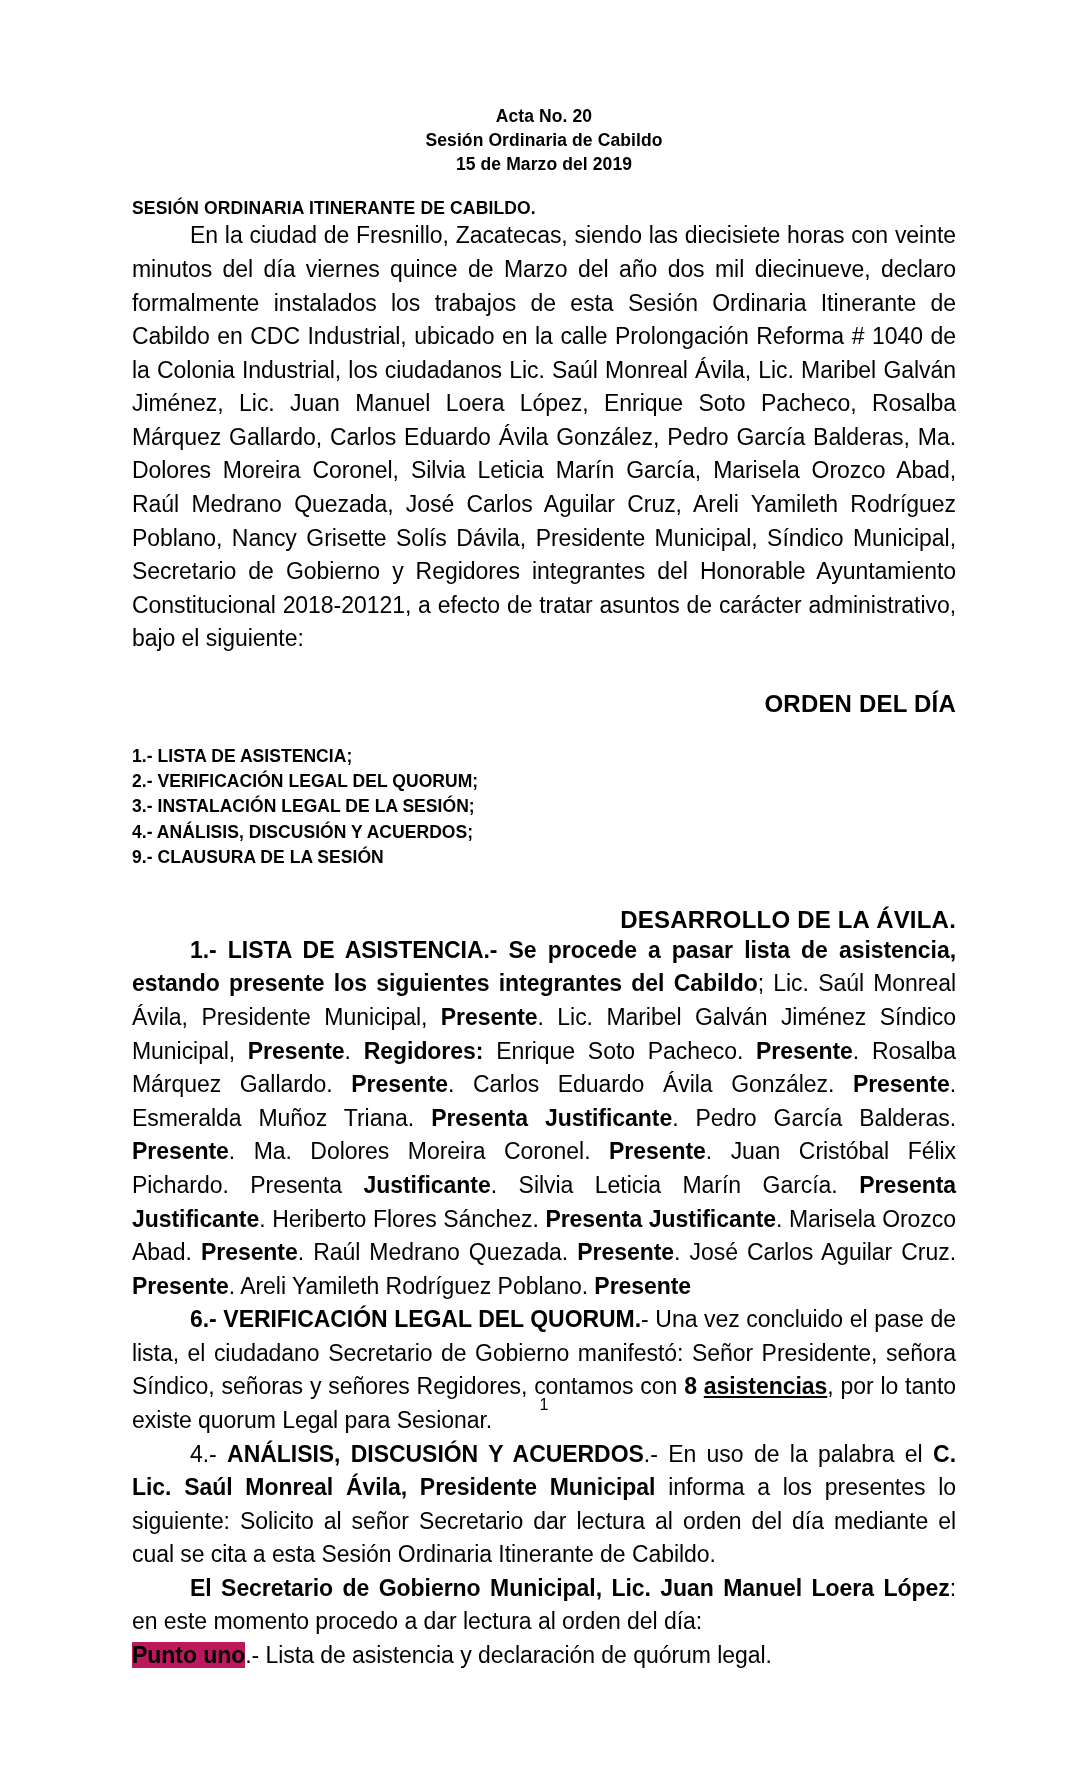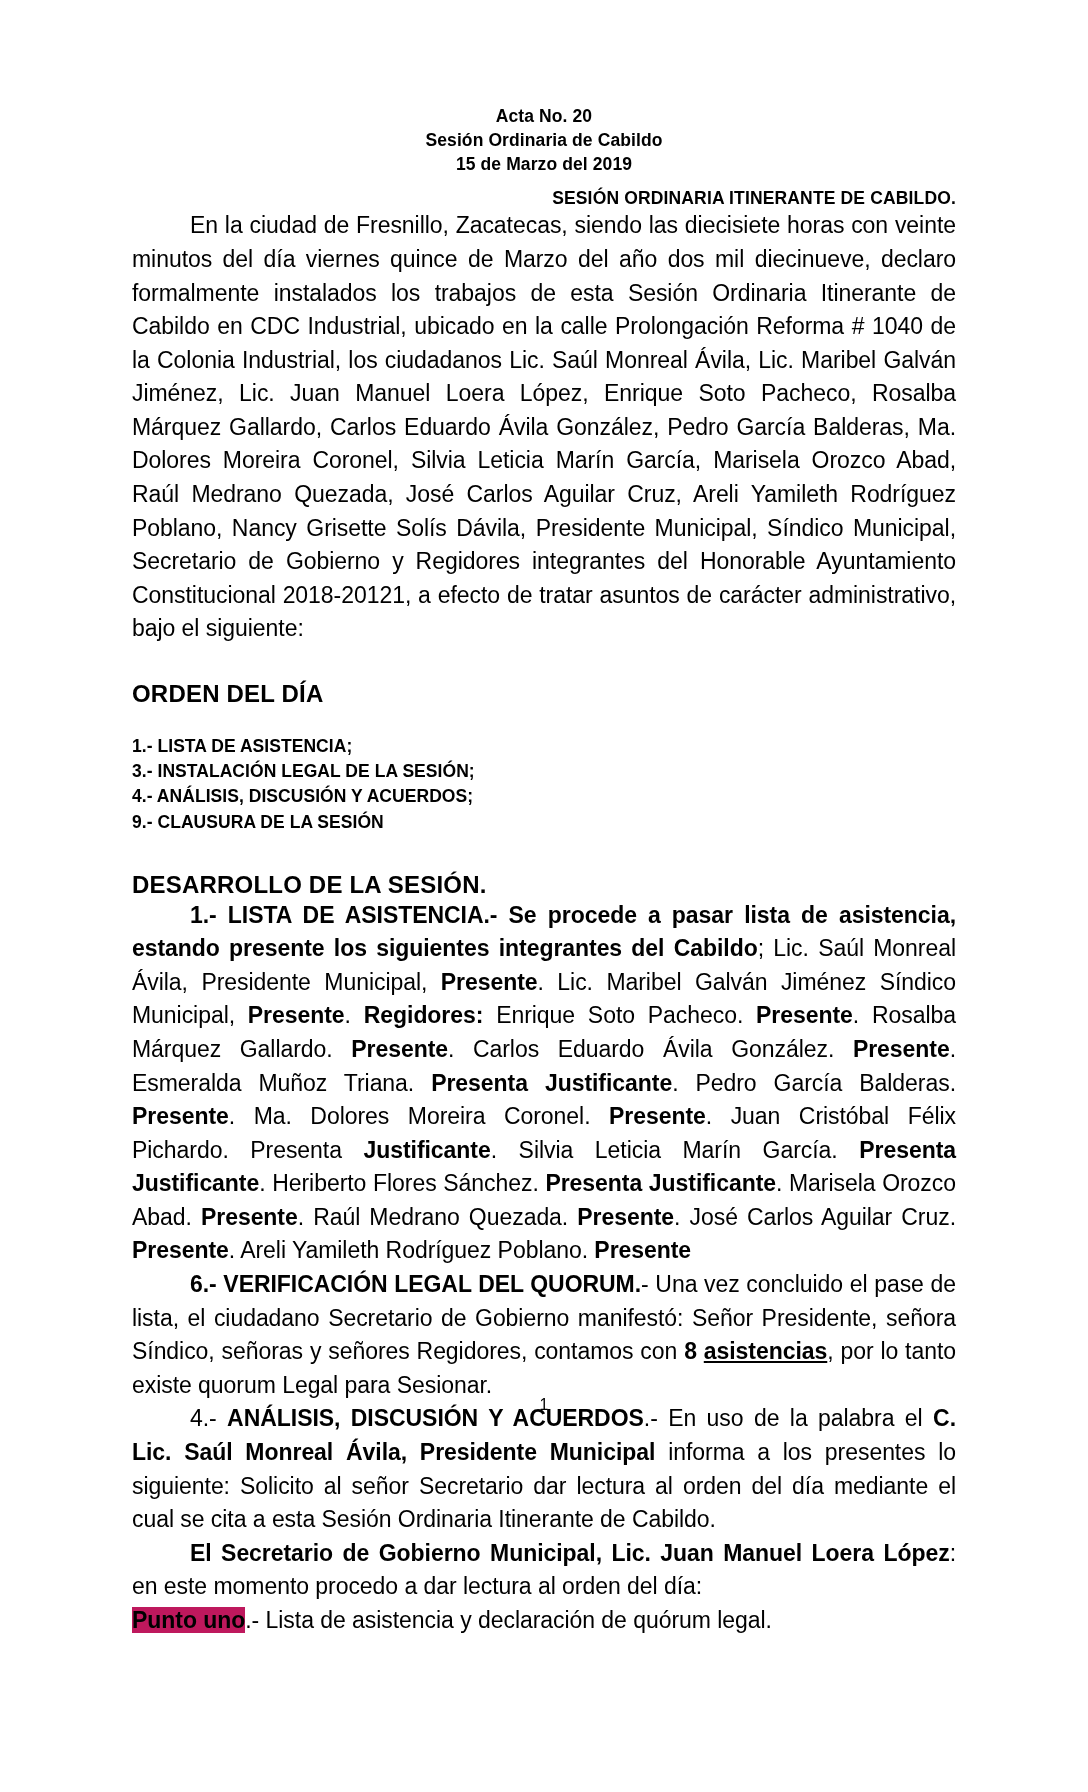--- a/index.html
+++ b/index.html
@@ -22,38 +22,38 @@
     padding: 104px 132px 40px 132px;
   }
   .doc-header {
     text-align: center;
     font-weight: bold;
     font-size: 17.5px;
     line-height: 1.38;
     letter-spacing: 0.1px;
   }
   .subject-line {
-    text-align: right;
+    text-align: left;
     font-weight: bold;
     font-size: 17.5px;
-    margin-top: 12px;
+    margin-top: 22px;
     letter-spacing: 0.15px;
   }
   p.body-par {
     text-align: justify;
     font-size: 23px;
     line-height: 1.46;
     margin: 0;
     text-indent: 58px;
     letter-spacing: -0.05px;
   }
   .par-gap-1 { margin-top: 28px; }
   .par-gap-2 { margin-top: 26px; }
   h2.section-title {
-    text-align: left;
+    text-align: right;
     font-weight: bold;
     font-size: 24px;
     margin: 34px 0 0 0;
     letter-spacing: 0.2px;
   }
   h2.section-title.sub2 {
     margin-top: 36px;
   }
   ol.agenda {
     list-style: none;
@@ -92,26 +92,27 @@
   </div>
 
   <div class="subject-line">SESIÓN ORDINARIA ITINERANTE DE CABILDO.</div>
 
   <p class="body-par par-gap-1">En la ciudad de Fresnillo, Zacatecas, siendo las diecisiete  horas con veinte minutos del día viernes quince de Marzo del año dos mil diecinueve, declaro formalmente instalados los trabajos de esta Sesión Ordinaria Itinerante de Cabildo en CDC Industrial, ubicado en la calle Prolongación Reforma # 1040 de la Colonia Industrial, los ciudadanos Lic. Saúl Monreal Ávila, Lic. Maribel Galván Jiménez, Lic. Juan Manuel Loera López, Enrique Soto Pacheco, Rosalba Márquez Gallardo, Carlos Eduardo Ávila González, Pedro García Balderas, Ma. Dolores Moreira Coronel, Silvia Leticia Marín García, Marisela Orozco Abad, Raúl Medrano Quezada, José Carlos Aguilar Cruz, Areli Yamileth Rodríguez Poblano, Nancy Grisette Solís Dávila, Presidente Municipal, Síndico Municipal, Secretario de Gobierno y Regidores integrantes del Honorable Ayuntamiento Constitucional 2018-20121, a efecto de tratar asuntos de carácter administrativo,  bajo el siguiente:</p>
 
   <h2 class="section-title">ORDEN DEL DÍA</h2>
 
   <ol class="agenda">
     <li>1.- LISTA DE ASISTENCIA;</li>
+    <li>2.- VERIFICACIÓN LEGAL DEL QUORUM;</li>
     <li>3.- INSTALACIÓN LEGAL DE LA SESIÓN;</li>
     <li>4.- ANÁLISIS, DISCUSIÓN Y ACUERDOS;</li>
     <li>9.- CLAUSURA DE LA SESIÓN</li>
   </ol>
 
-  <h2 class="section-title sub2">DESARROLLO DE LA SESIÓN.</h2>
+  <h2 class="section-title sub2">DESARROLLO DE LA ÁVILA.</h2>
 
   <p class="body-par par-gap-2"><b>1.- LISTA DE ASISTENCIA.</b><b>- Se procede a pasar lista de asistencia, estando presente los siguientes integrantes del Cabildo</b><span>; Lic. Saúl Monreal Ávila, Presidente Municipal, </span><b>Presente</b><span>. Lic. Maribel Galván Jiménez Síndico Municipal, </span><b>Presente</b><span>. </span><b>Regidores:</b><span> Enrique Soto Pacheco. </span><b>Presente</b><span>. Rosalba Márquez Gallardo. </span><b>Presente</b><span>. Carlos Eduardo Ávila González. </span><b>Presente</b><span>. Esmeralda Muñoz Triana. </span><b>Presenta Justificante</b><span>. Pedro García Balderas. </span><b>Presente</b><span>. Ma. Dolores Moreira Coronel. </span><b>Presente</b><span>. Juan Cristóbal Félix Pichardo. Presenta </span><b>Justificante</b><span>. Silvia Leticia Marín García. </span><b>Presenta Justificante</b><span>. Heriberto Flores Sánchez. </span><b>Presenta Justificante</b><span>. Marisela Orozco Abad. </span><b>Presente</b><span>. Raúl Medrano Quezada. </span><b>Presente</b><span>. José Carlos Aguilar Cruz. </span><b>Presente</b><span>. Areli Yamileth Rodríguez  Poblano. </span><b>Presente</b></p>
 
   <p class="body-par par-gap-2"><b>6.- VERIFICACIÓN LEGAL DEL QUORUM.</b><span>- Una vez concluido el pase de lista, el ciudadano Secretario de Gobierno manifestó: Señor Presidente, señora Síndico, señoras y señores Regidores, contamos con </span><b>8</b><span> </span><b class="underline">asistencias</b><span>, por lo tanto existe quorum Legal para Sesionar.</span></p>
 
 
   <p class="body-par par-gap-2"><span>4.- </span><b>ANÁLISIS, DISCUSIÓN Y ACUERDOS</b><span>.- En uso de la palabra el </span><b>C. Lic. Saúl Monreal Ávila, Presidente Municipal</b><span> informa a los presentes lo siguiente: Solicito al señor Secretario dar lectura al orden del día mediante el cual se cita a esta Sesión Ordinaria Itinerante de Cabildo.</span></p>
 
   <p class="body-par par-gap-2"><b>El Secretario de Gobierno Municipal, Lic. Juan Manuel Loera López</b><span>: en este momento procedo a dar lectura al orden del día:</span></p>
 

